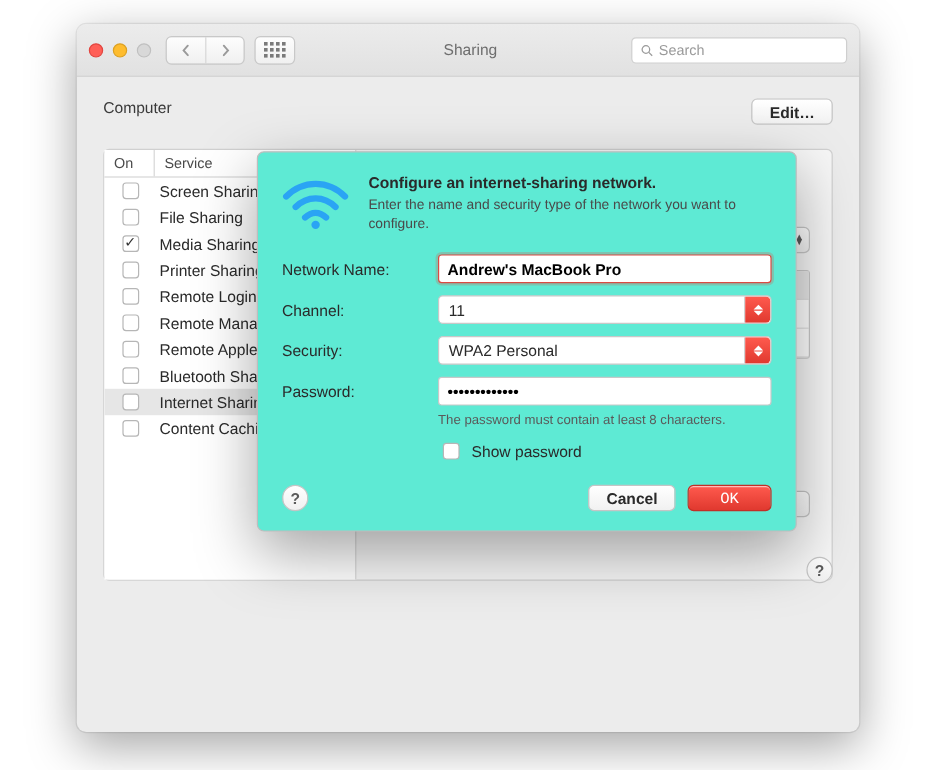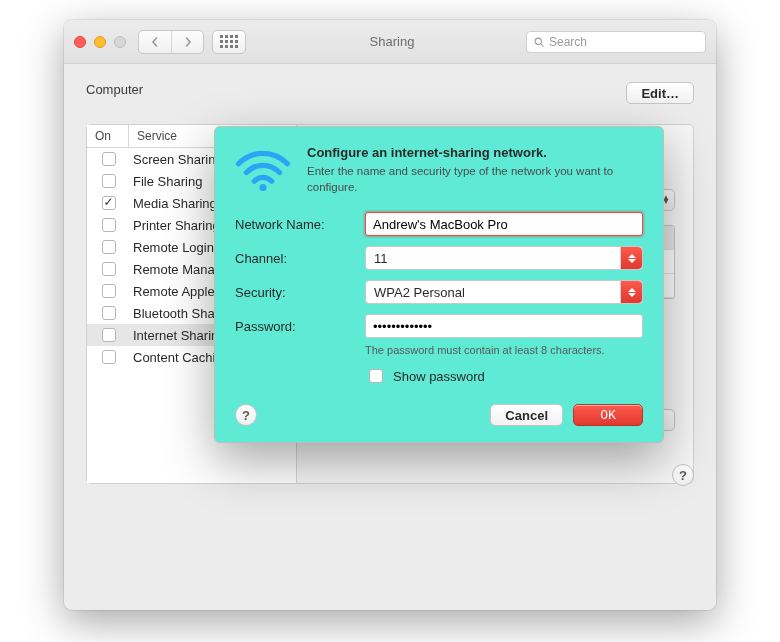--- a/index.html
+++ b/index.html
@@ -114,21 +114,21 @@
     padding:18px 20px 16px;z-index:10;
   }
   .mhead{display:flex;gap:16px;}
   .wifiicon{width:56px;flex:none;}
   .mtitle{font-weight:600;margin-bottom:4px;}
   .msub{font-size:11.5px;color:#4a4a4a;line-height:1.35;}
   .form{margin-top:16px;display:grid;grid-template-columns:120px 1fr;row-gap:10px;column-gap:10px;align-items:center;}
   .flabel{text-align:left;font-size:13px;color:#2a2a2a;}
   .tinput{
     height:24px;border:1px solid #c8c8c8;border-radius:3px;background:#fff;padding:0 7px;font-size:13px;width:100%;
-    font-family:inherit;outline:none;
+    font-family:inherit;outline:none;font-weight:bold;
   }
   .tinput.hi{border:1px solid #da4b43;box-shadow:0 0 0 2px rgba(221,78,68,0.25);}
   .selwrap{
     position:relative;height:24px;border:1px solid #c8c8c8;border-radius:4px;background:#fff;display:flex;align-items:center;padding:0 26px 0 8px;font-size:13px;width:100%;
   }
   .selwrap .btn{
     position:absolute;right:0;top:0;bottom:0;width:22px;border-left:1px solid #d0d0d0;
     background:linear-gradient(#ff5a4e,#e0392f);border-radius:0 4px 4px 0;
     display:flex;flex-direction:column;align-items:center;justify-content:center;gap:1px;
   }

